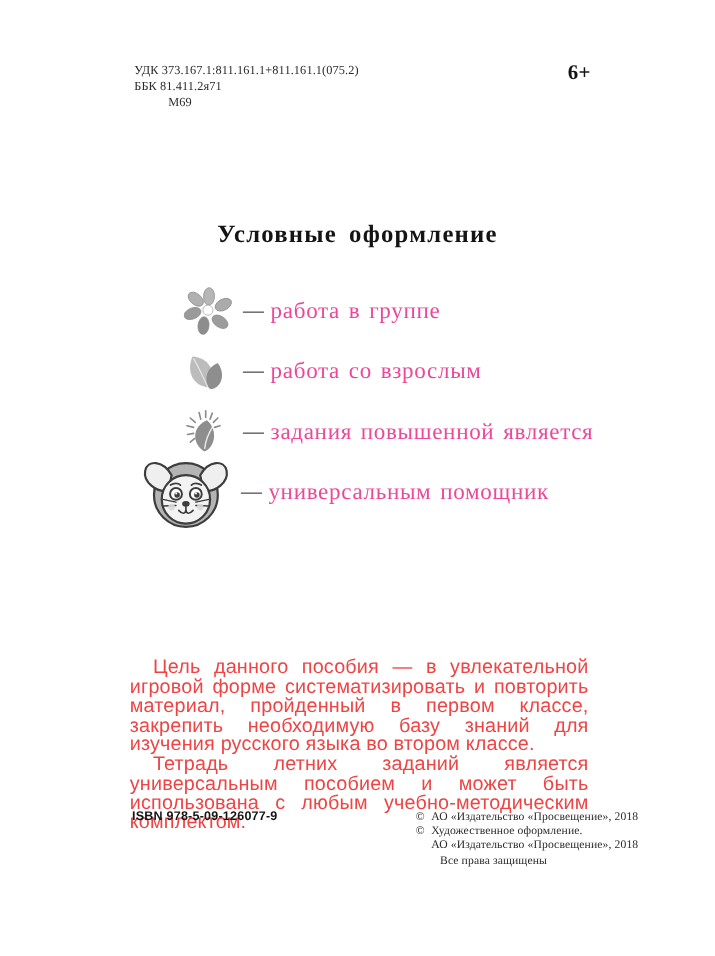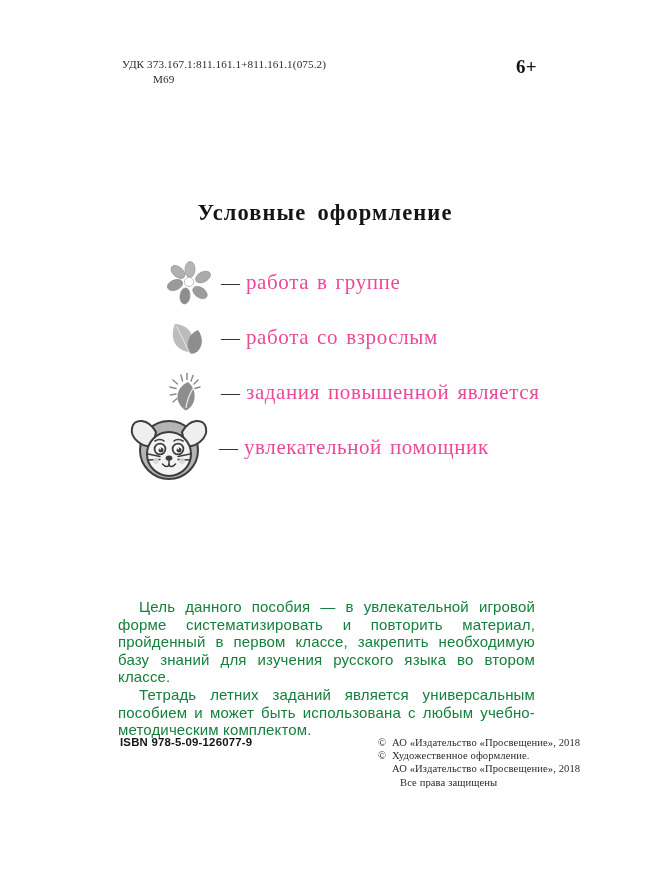--- a/index.html
+++ b/index.html
@@ -103,23 +103,23 @@
   }
   .legend-label .gap { display: inline-block; width: 8px; }
 
   
   .body-text {
     position: absolute;
     left: 118px;
     top: 598px;
     width: 417px;
     font-family: "Liberation Sans", "DejaVu Sans", sans-serif;
-    font-size: 15px;
+    font-size: 18px;
     line-height: 17.6px;
-    color: #15803d;
+    color: #ef4444;
     text-align: justify;
     letter-spacing: 0.15px;
   }
   .body-text p {
     margin: 0;
     text-indent: 21px;
   }
 
   
   .isbn {
@@ -161,20 +161,21 @@
 
   svg { display: block; }
 </style>
 </head>
 <body>
 
 <div class="page">
 
   <div class="catalog">
     <span class="line-udk">УДК 373.167.1:811.161.1+811.161.1(075.2)</span>
+    <span class="line-bbk">ББК 81.411.2я71</span>
     <span class="line-code">М69</span>
   </div>
 
   <div class="age-badge">6+</div>
 
   <div class="section-title">
     <span class="w">Условные</span><span class="gap"></span><span class="w">оформление</span>
   </div>
 
   <div class="legend">
@@ -270,21 +271,21 @@
             <line x1="64" y1="42" x2="52" y2="44.5"></line>
             <line x1="64" y1="48" x2="52" y2="47.5"></line>
           </g>
 
           <circle cx="30" cy="49" r="3" fill="#d8d8d8" opacity="0.9"></circle>
           <circle cx="56" cy="49" r="3" fill="#d8d8d8" opacity="0.9"></circle>
         </svg>
       </div>
       <div class="legend-dash">—</div>
       <div class="legend-label">
-        <span>увлекательной</span><span class="gap"></span><span>помощник</span>
+        <span>универсальным</span><span class="gap"></span><span>помощник</span>
       </div>
     </div>
 
   </div>
 
   <div class="body-text">
     <p>Цель данного пособия — в увлекательной игровой форме систематизировать и повторить материал, пройденный в первом классе, закрепить необходимую базу знаний для изучения русского языка во втором классе.</p>
     <p>Тетрадь летних заданий является универсальным пособием и может быть использована с любым учебно-методическим комплектом.</p>
   </div>
 

